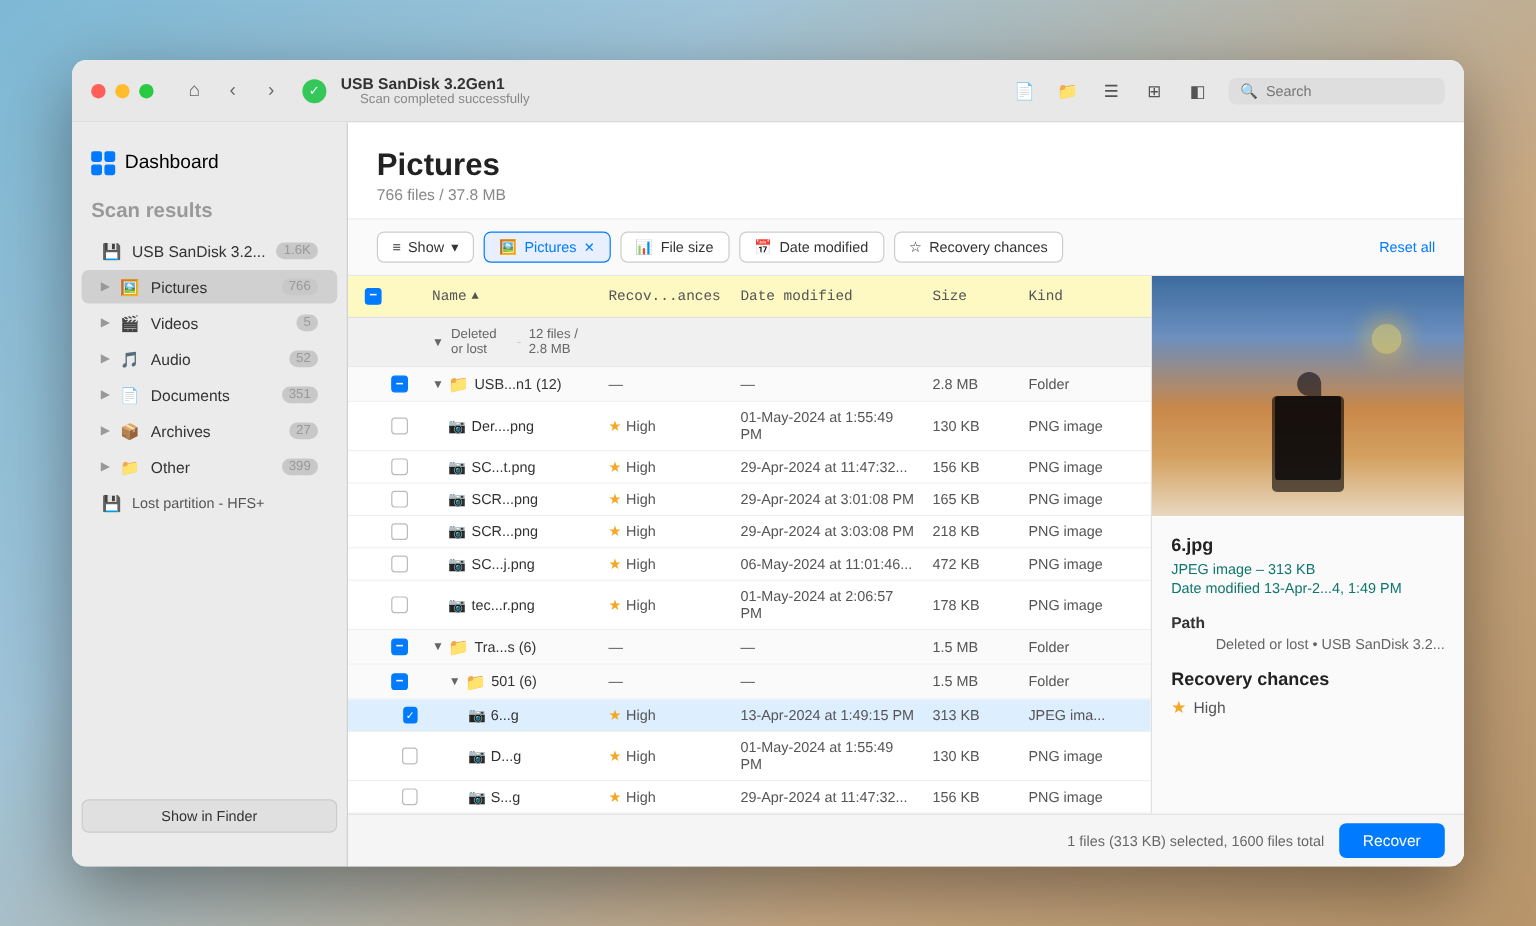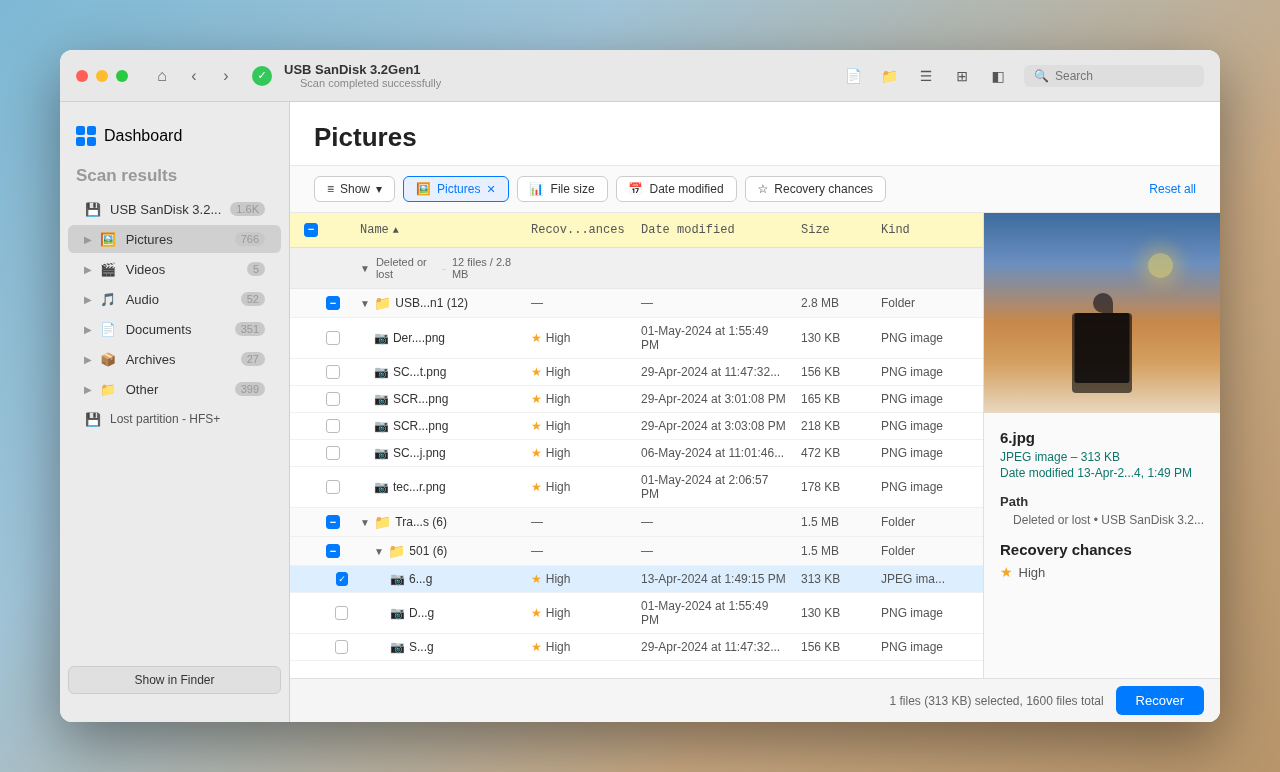--- a/index.html
+++ b/index.html
@@ -359,21 +359,21 @@
       border: none;
       cursor: pointer;
       font-size: 10px;
       color: #666;
     }
     .file-table-wrapper {
       flex: 1;
       overflow-y: auto;
     }
     .right-panel {
-      width: 237px;
+      width: 261px;
       background: #fafafa;
       border-left: 1px solid #e0e0e0;
       display: flex;
       flex-direction: column;
       padding: 0;
     }
     .preview-area {
       height: 200px;
       background: #1a1a2e;
       overflow: hidden;
@@ -561,20 +561,21 @@
       </div>
 
       <div class="sidebar-footer">
         <button class="show-finder-btn">Show in Finder</button>
       </div>
     </div>
 
     <div class="content-area">
       <div class="content-header">
         <div class="content-title">Pictures</div>
+        <div class="content-subtitle">766 files / 37.8 MB</div>
       </div>
 
       <div class="filter-bar">
         <button class="filter-btn">
           <span>≡</span>
           <span>Show</span>
           <span>▾</span>
         </button>
         <button class="filter-btn active">
           <span>🖼️</span>

